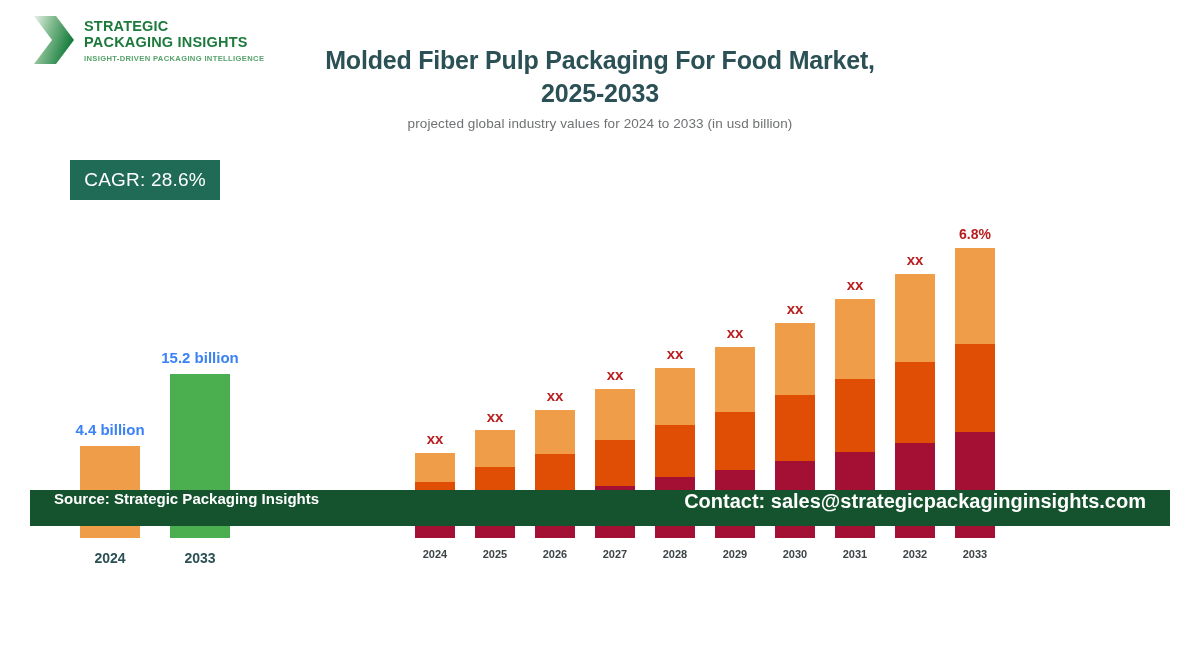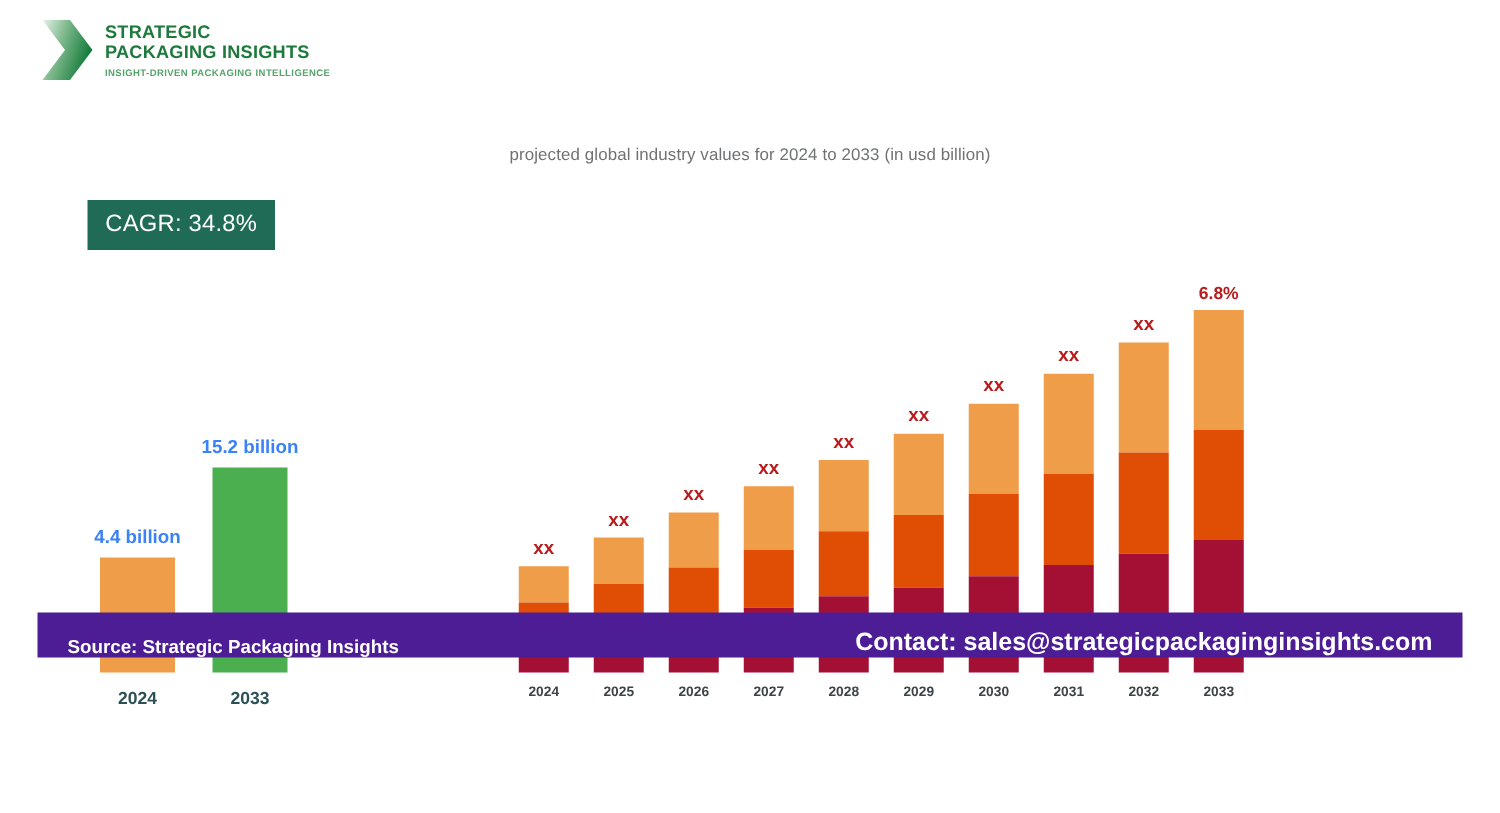--- a/index.html
+++ b/index.html
@@ -67,22 +67,22 @@
   }
   .col-top {
     position: absolute; width: 60px; text-align: center;
     font-size: 15px; font-weight: bold; color: #b91c1c; white-space: nowrap;
   }
   .col-top.pct { font-size: 14px; }
 
   
   .footer {
     position: absolute; left: 30px; bottom: 12px; width: 1140px; height: 36px;
-    background: #4c1d95; color: #ffffff;
-    display: flex; align-items: flex-end;
+    background: #14532d; color: #ffffff;
+    display: flex; align-items: flex-start;
     padding: 0 24px;
   }
   .footer-left { font-size: 15px; font-weight: bold; }
   .footer-right { font-size: 20px; font-weight: bold; margin-left: auto; }
 </style>
 </head>
 <body>
 
 <div class="page">
 
@@ -97,23 +97,24 @@
       </defs>
       <path d="M2 2 L24 2 L42 26 L24 50 L2 50 L20 26 Z" fill="url(#chevGrad)"></path>
     </svg>
     <div class="logo-text">
       <div class="logo-line1">STRATEGIC</div>
       <div class="logo-line2">PACKAGING INSIGHTS</div>
       <div class="logo-tag">INSIGHT-DRIVEN PACKAGING INTELLIGENCE</div>
     </div>
   </div>
 
+  <div class="title">Molded Fiber Pulp Packaging For Food Market, 2025-2033</div>
   <div class="subtitle">projected global industry values for 2024 to 2033 (in usd billion)</div>
 
-  <div class="cagr-badge">CAGR: 34.8%</div>
+  <div class="cagr-badge">CAGR: 28.6%</div>
 
   <div class="compare">
       <div class="cmp-bar" style="left: 30px; width: 60px; height: 92px;">
         <div class="fill" style="background: rgb(240, 157, 74);"></div>
       </div>
       <div class="cmp-val" style="left: -20px; bottom: 132px;">4.4 billion</div>
       <div class="cmp-year" style="left: 0px;">2024</div>
       <div class="cmp-bar" style="left: 120px; width: 60px; height: 164px;">
         <div class="fill" style="background: rgb(76, 175, 79);"></div>
       </div>

